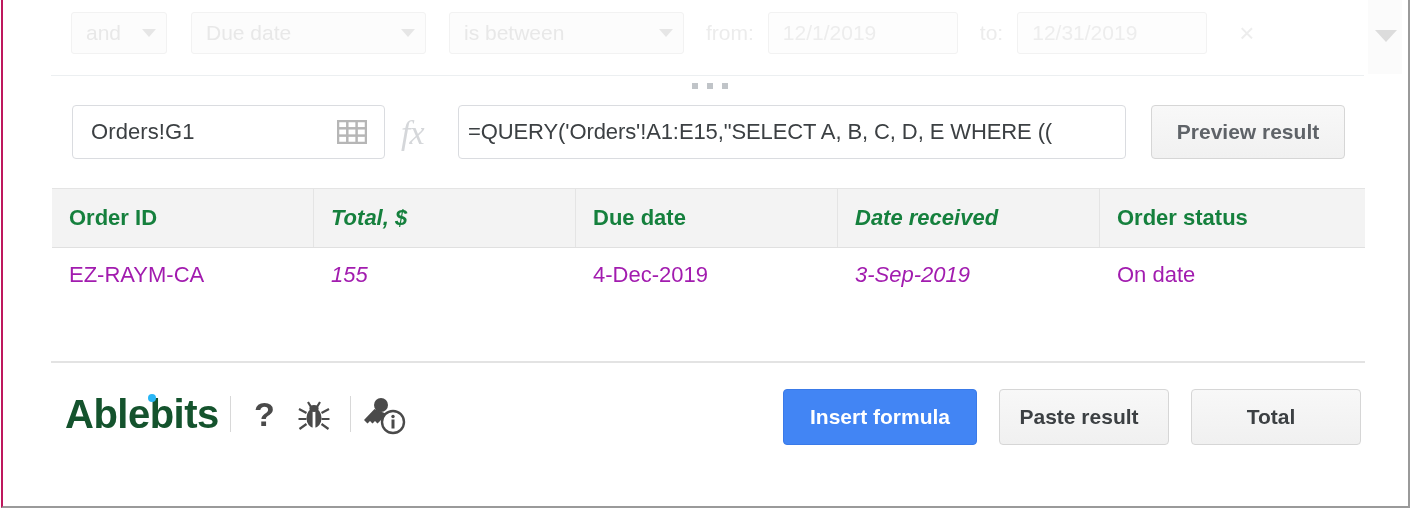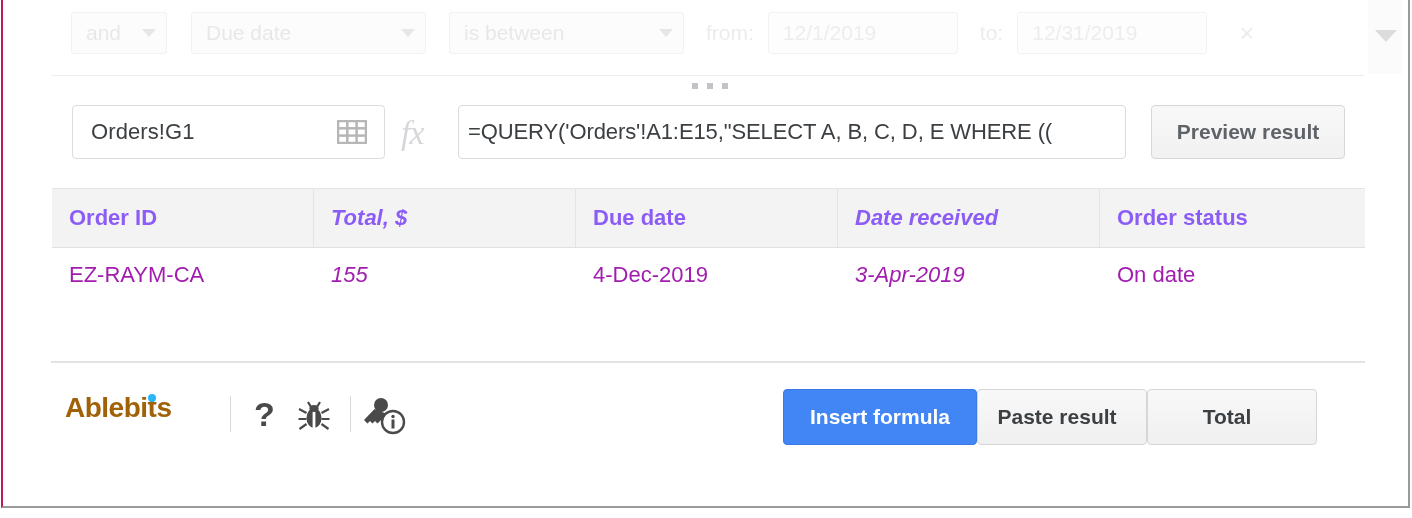--- a/index.html
+++ b/index.html
@@ -231,21 +231,21 @@
     height: 58px;
     background: #f3f3f3;
     border-top: 1px solid #e4e4e4;
     border-bottom: 1px solid #e0e0e0;
   }
   .th {
     display: flex;
     align-items: center;
     font-size: 22px;
     font-weight: bold;
-    color: #8b5cf6;
+    color: #15803d;
     padding-left: 17px;
     box-sizing: border-box;
     border-right: 1px solid #e4e4e4;
   }
   .th:last-child { border-right: none; }
   .table-body { background: #ffffff; }
   .tr {
     display: flex;
     height: 54px;
     align-items: center;
@@ -279,23 +279,23 @@
     position: absolute;
     left: 0;
     top: 380px;
     width: 1409px;
     height: 78px;
   }
   .logo {
     position: absolute;
     left: 62px;
     top: 12px;
-    font-size: 28px;
+    font-size: 40px;
     font-weight: bold;
-    color: #a16207;
+    color: #14532d;
     letter-spacing: -0.5px;
   }
   .logo .dot {
     position: absolute;
     left: 83px;
     top: 2px;
     width: 8px;
     height: 8px;
     border-radius: 50%;
     background: #29b6f6;
@@ -332,20 +332,21 @@
     top: 15px;
     width: 48px;
     height: 42px;
   }
 
   .actions {
     position: absolute;
     left: 780px;
     top: 9px;
     display: flex;
+    gap: 22px;
     align-items: center;
   }
   .btn {
     height: 56px;
     border-radius: 4px;
     font-size: 21px;
     font-weight: bold;
     display: flex;
     align-items: center;
     justify-content: center;
@@ -433,21 +434,21 @@
       <div class="th c1">Total, $</div>
       <div class="th c2">Due date</div>
       <div class="th c3">Date received</div>
       <div class="th c4">Order status</div>
     </div>
     <div class="table-body">
       <div class="tr">
         <div class="td c0">EZ-RAYM-CA</div>
         <div class="td c1">155</div>
         <div class="td c2">4-Dec-2019</div>
-        <div class="td c3">3-Apr-2019</div>
+        <div class="td c3">3-Sep-2019</div>
         <div class="td c4">On date</div>
       </div>
       <div class="table-filler"></div>
     </div>
   </div>
 
   <div class="hr-footer"></div>
 
   <div class="footer">
 

